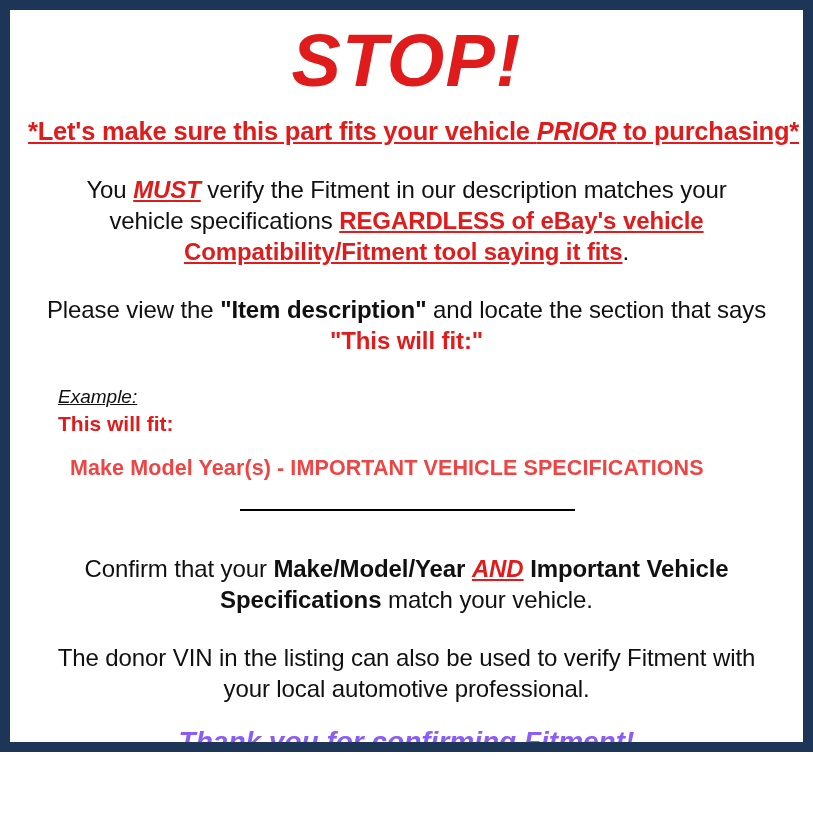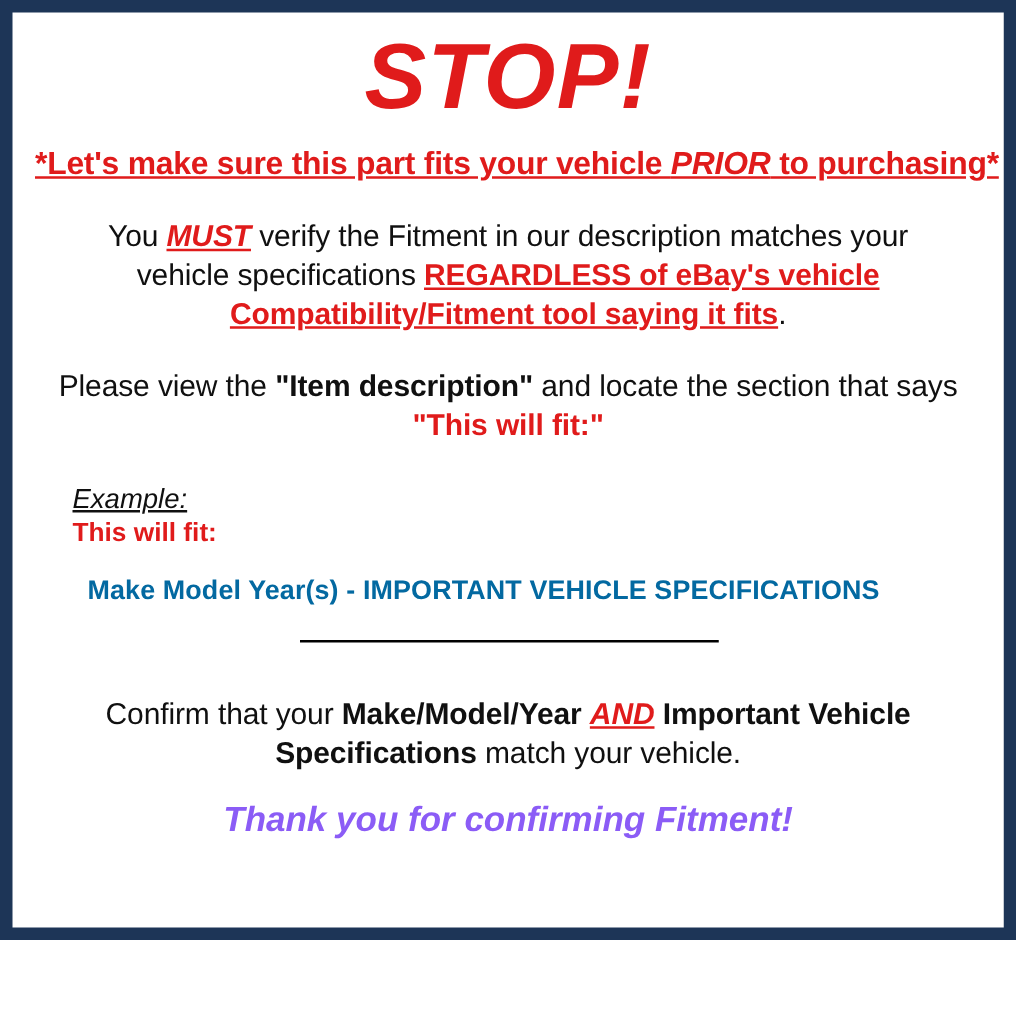--- a/index.html
+++ b/index.html
@@ -84,21 +84,21 @@
   }
 
   
   #example-block {
     text-align: left;
     padding-left: 30px;
     padding-top: 30px;
   }
   #example-label {
     margin: 0;
-    font-size: 22px;
+    font-size: 19px;
     line-height: 1.1;
     font-style: italic;
     color: #101010;
     text-decoration: underline;
     display: inline-block;
   }
   #example-fit-line {
     margin: 0;
     padding-top: 4px;
     font-size: 21px;
@@ -106,21 +106,21 @@
     font-weight: bold;
     color: #e01b1b;
   }
   #example-spec-line {
     margin: 0;
     padding-top: 22px;
     padding-left: 12px;
     font-size: 21.5px;
     line-height: 1.1;
     font-weight: bold;
-    color: #0369a1;
+    color: #ef4444;
     letter-spacing: 0.1px;
   }
 
   
   #divider-wrap {
     padding-top: 28px;
     text-align: left;
     padding-left: 30px;
   }
   #divider-rule {
@@ -180,17 +180,18 @@
     </div>
 
     <div id="divider-wrap">
       <div id="divider-rule"></div>
     </div>
 
     <p class="para" id="para-confirm">
       <span>Confirm that your </span><span class="b black">Make/Model/Year</span><span> </span><span class="red b i u">AND</span><span> </span><span class="b black">Important Vehicle Specifications</span><span> match your vehicle.</span>
     </p>
 
+    <p class="para" id="para-vin">The donor VIN in the listing can also be used to verify Fitment with your local automotive professional.</p>
 
     <p id="thanks-line">Thank you for confirming Fitment!</p>
 
   </div>
 </div>
 
 </body></html>

